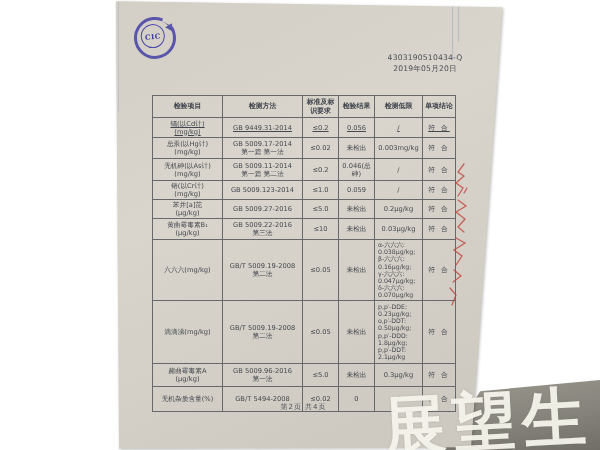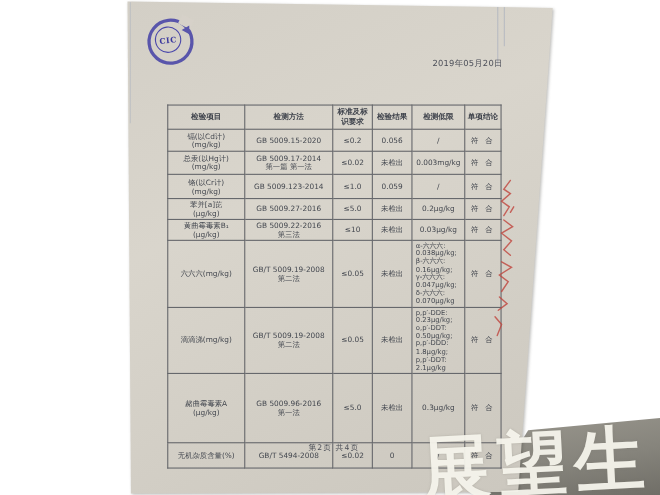--- a/index.html
+++ b/index.html
@@ -58,21 +58,21 @@
     position:absolute;left:40px;top:95px;width:303px;border-collapse:collapse;
     table-layout:fixed;color:#43474f;
   }
   .tbl th,.tbl td{
     border:1px solid #66686c;padding:1px;text-align:center;vertical-align:middle;
     white-space:pre-line;overflow:hidden;
   }
   .tbl th{font-size:6.9px;line-height:9px;font-weight:bold;color:#3f434c;}
   .tbl td{font-size:6.7px;line-height:8px;}
   .tbl thead tr{height:22px;}
-  .tbl tbody tr:nth-child(1){height:20px;}
+  .tbl tbody tr:nth-child(1){height:20px;text-decoration:underline;}
   .tbl tbody tr:nth-child(2){height:21px;margin-top:25px;}
   .tbl tbody tr:nth-child(3){height:22px;}
   .tbl tbody tr:nth-child(4){height:19px;margin-top:16px;}
   .tbl tbody tr:nth-child(5){height:19px;}
   .tbl tbody tr:nth-child(6){height:21px;margin-left:20px;}
   .tbl tbody tr:nth-child(7){height:60px;}
   .tbl tbody tr:nth-child(8){height:63px;}
   .tbl tbody tr:nth-child(9){height:23px;}
   .tbl tbody tr:nth-child(10){height:25px;}
   .tbl td.small-limit{font-size:6.2px;line-height:7.2px;text-align:left;padding-left:3px;}
@@ -107,20 +107,21 @@
       <div class="edge-line l2"></div>
       <div class="edge-line l3"></div>
       <div class="edge-line l4"></div>
 
       <div class="logo">
         <div class="logo-ring"></div>
         <div class="logo-inner">CIC</div>
       </div>
 
       <div class="report-block">
+        <div>4303190510434-Q</div>
         <div>2019年05月20日</div>
       </div>
 
       <table class="tbl">
         <colgroup>
           <col style="width:70px">
             <col style="width:80px">
             <col style="width:36px">
           <col style="width:36px">
             <col style="width:48px">
@@ -133,34 +134,44 @@
             <th>标准及标识要求</th>
             <th>检验结果</th>
             <th>检测低限</th>
             <th>单项结论</th>
           </tr>
         </thead>
         <tbody>
             <tr>
               <td>镉(以Cd计)
 (mg/kg)</td>
-              <td>GB 5009.15-2020</td>
+              <td>GB 9449.31-2014</td>
               <td>≤0.2</td>
               <td>0.056</td>
               <td>/</td>
               <td class="concl">符 合</td>
             </tr>
             <tr>
               <td>总汞(以Hg计)
 (mg/kg)</td>
               <td>GB 5009.17-2014
 第一篇 第一法</td>
               <td>≤0.02</td>
               <td>未检出</td>
               <td>0.003mg/kg</td>
+              <td class="concl">符 合</td>
+            </tr>
+            <tr>
+              <td>无机砷(以As计)
+(mg/kg)</td>
+              <td>GB 5009.11-2014
+第一篇 第二法</td>
+              <td>≤0.2</td>
+              <td>0.046(总砷)</td>
+              <td>/</td>
               <td class="concl">符 合</td>
             </tr>
             <tr>
               <td>铬(以Cr计)
 (mg/kg)</td>
               <td>GB 5009.123-2014</td>
               <td>≤1.0</td>
               <td>0.059</td>
               <td>/</td>
               <td class="concl">符 合</td>

